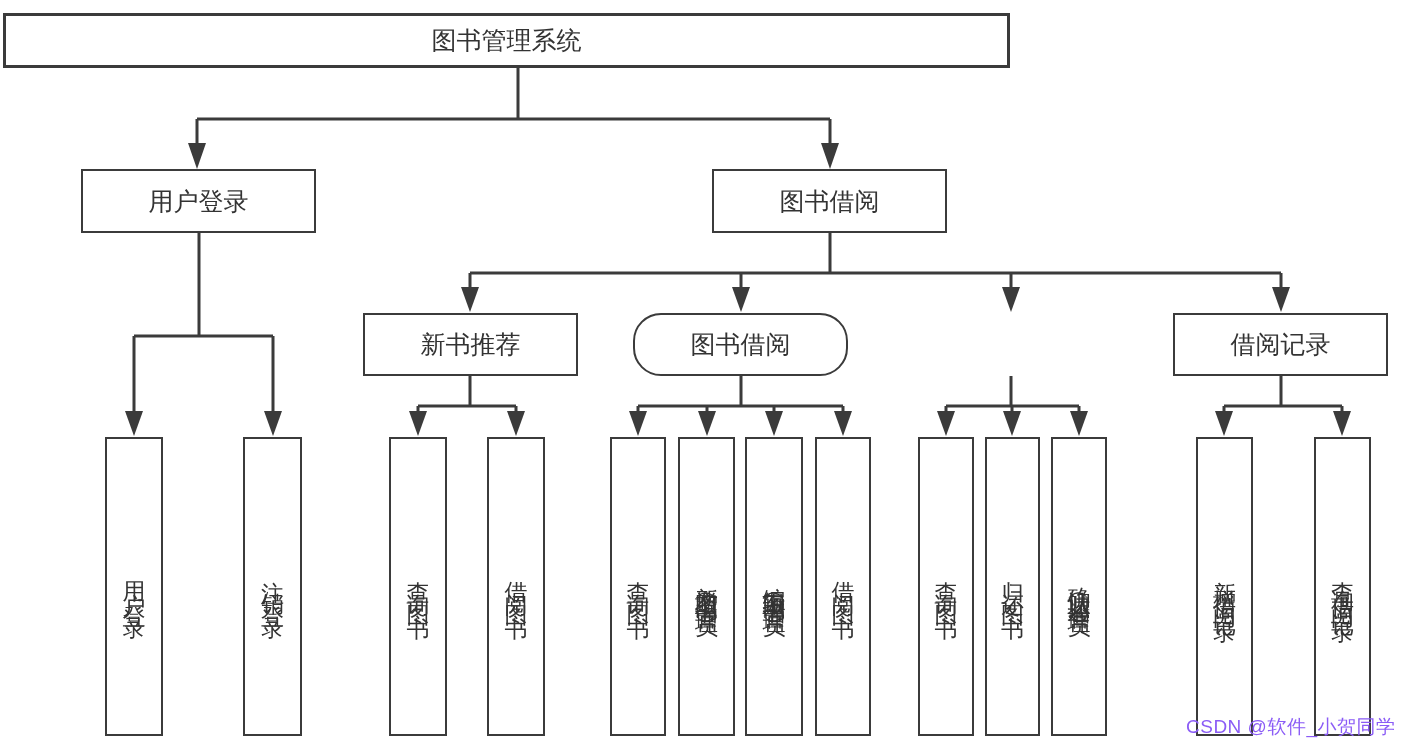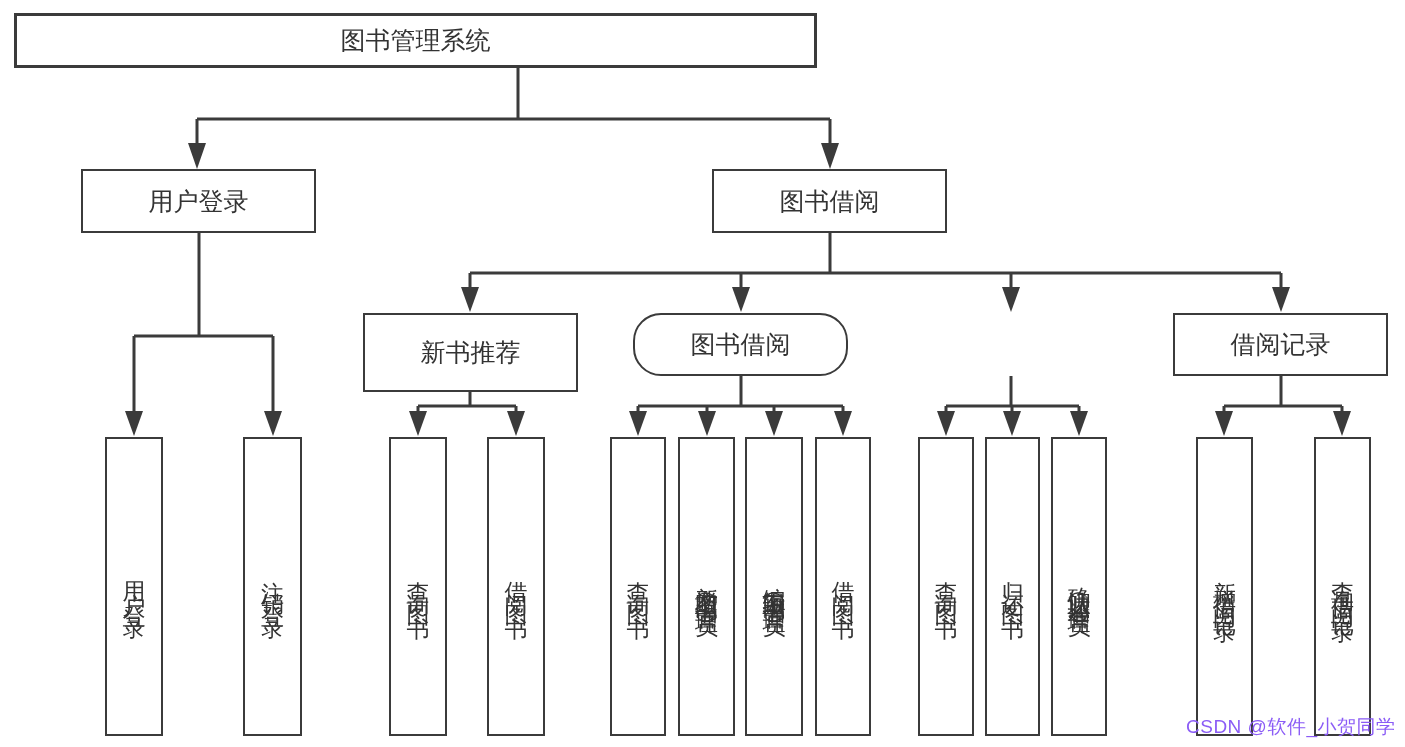--- a/index.html
+++ b/index.html
@@ -106,32 +106,32 @@
       <polygon points="1003,411 1021,411 1012,436"></polygon>
       <polygon points="1070,411 1088,411 1079,436"></polygon>
     </g>
     <g>
       <path d="M1281 376 V406 M1224 406 H1342 M1224 406 V413 M1342 406 V413"></path>
       <polygon points="1215,411 1233,411 1224,436"></polygon>
       <polygon points="1333,411 1351,411 1342,436"></polygon>
     </g>
   </svg>
 
-  <div class="box root-box" style="left:14px; top:13px; width:803px; height:55px;">
+  <div class="box root-box" style="left:3px; top:13px; width:1007px; height:55px;">
     <span>图书管理系统</span>
   </div>
 
   <div class="box" style="left:81px; top:169px; width:235px; height:64px;">
     <span>用户登录</span>
   </div>
   <div class="box" style="left:712px; top:169px; width:235px; height:64px;">
     <span>图书借阅</span>
   </div>
 
-  <div class="box" style="left:363px; top:313px; width:215px; height:79px;">
+  <div class="box" style="left:363px; top:313px; width:215px; height:63px;">
     <span>新书推荐</span>
   </div>
   <div class="box" style="left:633px; top:313px; width:215px; height:63px;border-radius:28px;">
     <span>图书借阅</span>
   </div>
   <div class="box" style="left:1173px; top:313px; width:215px; height:63px;">
     <span>借阅记录</span>
   </div>
 
   <div class="vbox ls12" style="left:105px; top:437px; width:58px; height:299px;">

